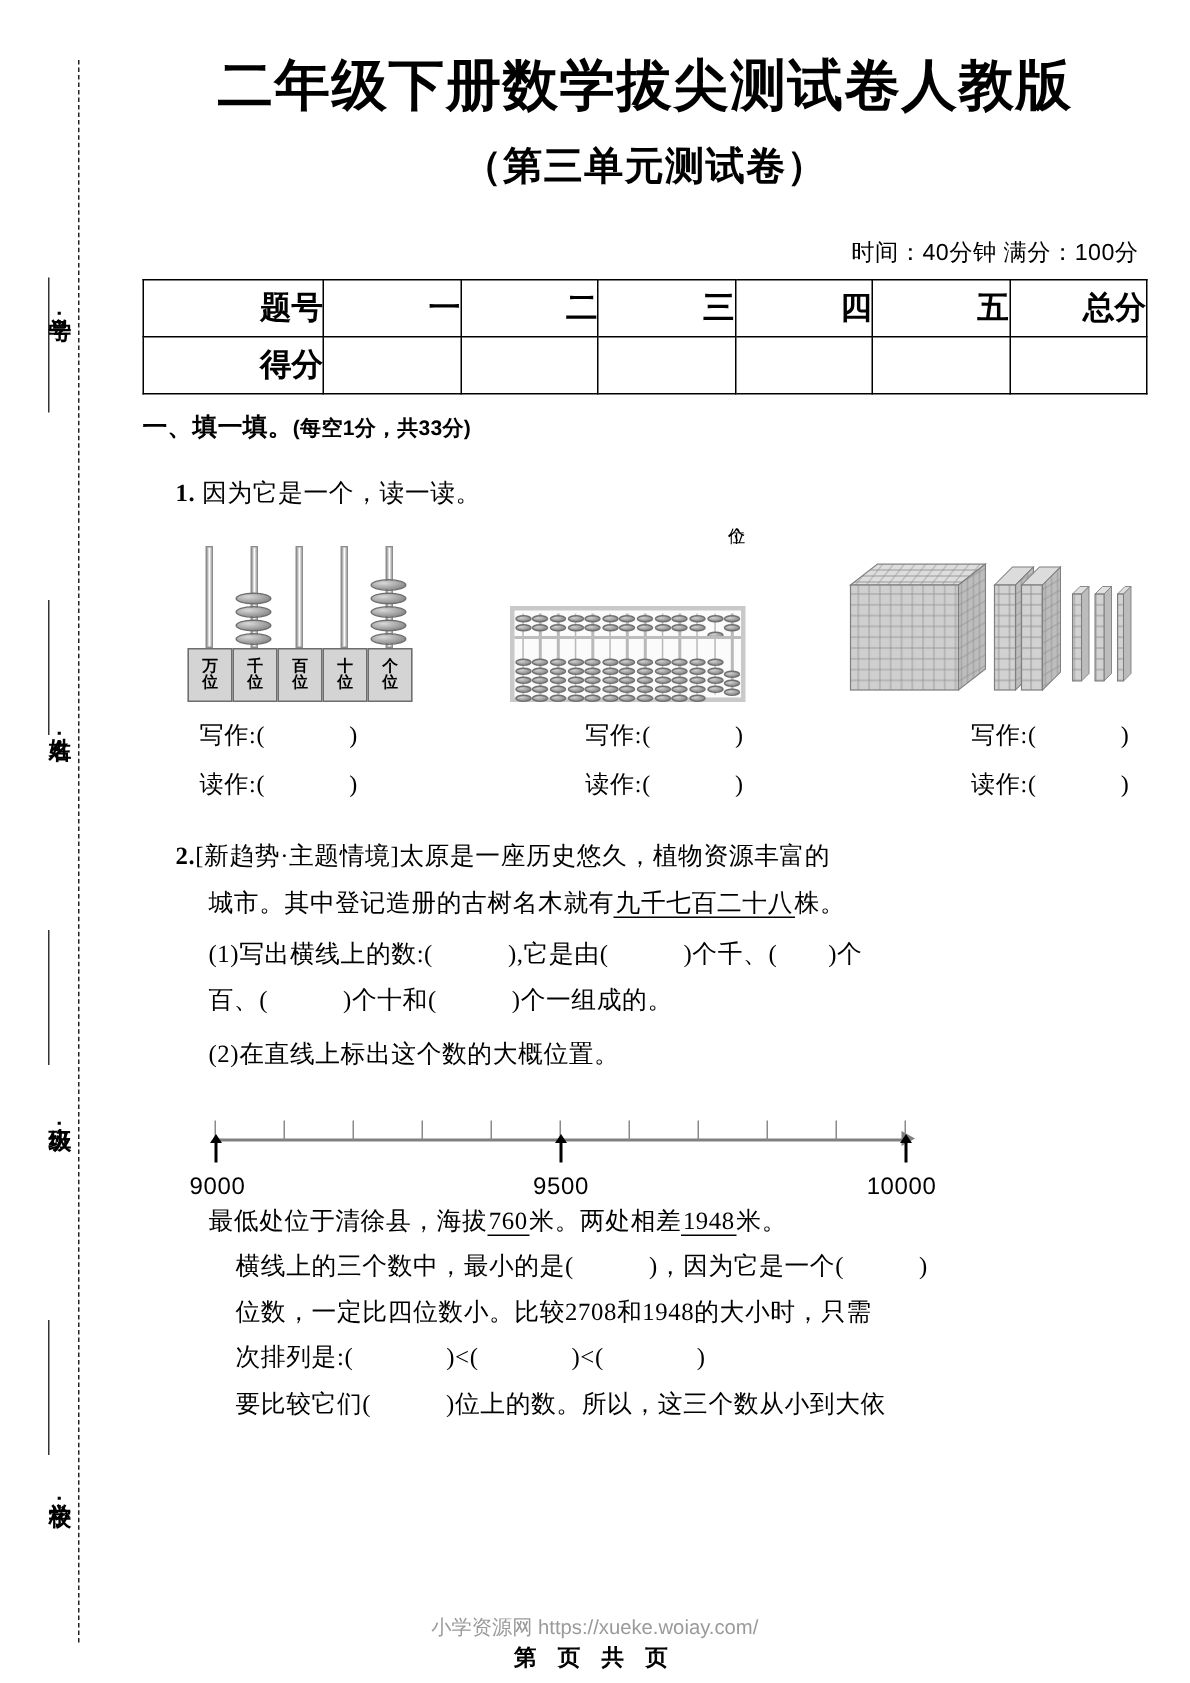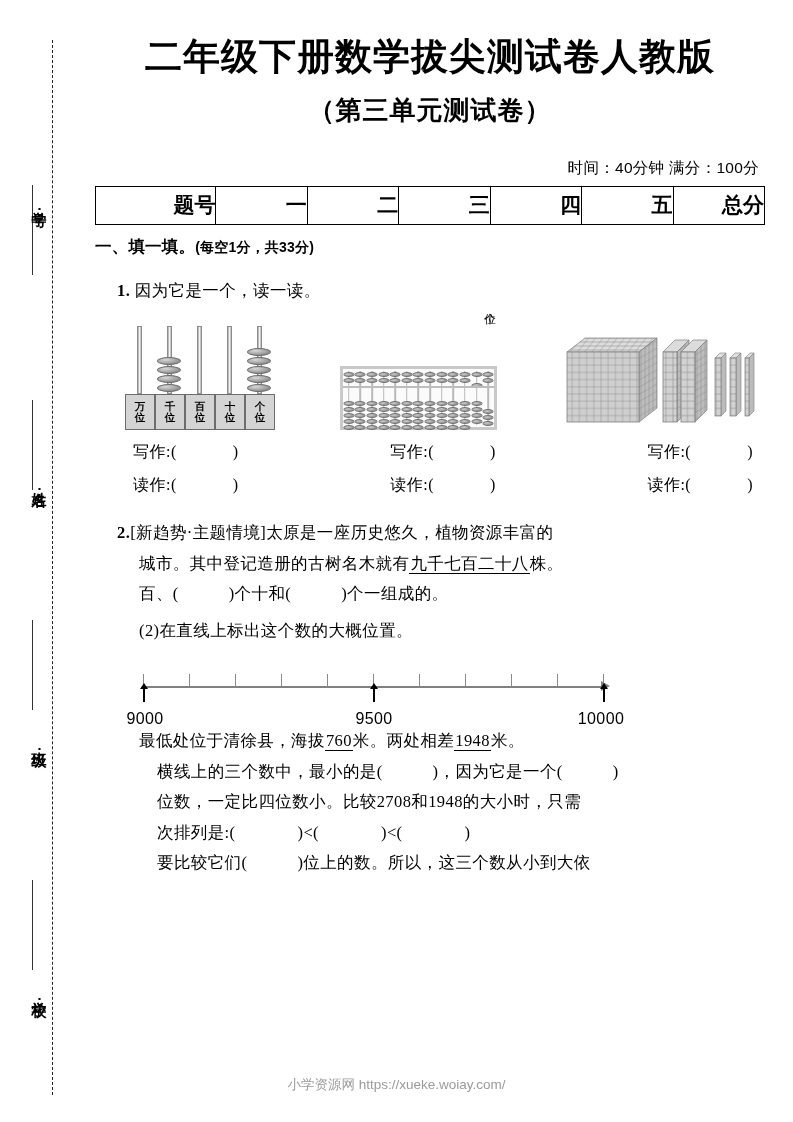--- a/index.html
+++ b/index.html
@@ -265,20 +265,29 @@
     <table class="score-table">
       <tbody>
           <tr>
         <td class="head-cell">题号</td>
         <td>一</td>
         <td>二</td>
         <td>三</td>
         <td>四</td>
         <td>五</td>
         <td>总分</td>
+      </tr>
+      <tr>
+        <td class="head-cell">得分</td>
+        <td></td>
+        <td></td>
+        <td></td>
+        <td></td>
+        <td></td>
+        <td></td>
       </tr>
     </tbody>
       </table>
 
     <div class="section-head">
       <span>一、填一填。</span><span class="pts">(每空1分，共33分)</span>
     </div>
 
     <div class="q q-indent">
       <span class="q-num">1.</span>
@@ -529,20 +538,23 @@
     </div>
 
     <div class="q q-indent" style="margin-top:22px;">
       <div>
         <span class="q-num">2.</span><span>[新趋势·主题情境]</span><span>太原是一座历史悠久，植物资源丰富的</span>
       </div>
       <div style="padding-left:22px;">
         <span>城市。其中登记造册的古树名木就有</span><span class="uline">九千七百二十八</span><span>株。</span>
       </div>
 
+      <div style="padding-left:22px;margin-top:4px;">
+        <span>(1)</span><span>写出横线上的数:(</span><span class="blank-md"></span><span>),它是由(</span><span class="blank-md"></span><span>)个千、(</span><span class="blank-sm"></span><span>)个</span>
+      </div>
       <div style="padding-left:22px;">
         <span>百、(</span><span class="blank-md"></span><span>)个十和(</span><span class="blank-md"></span><span>)个一组成的。</span>
       </div>
 
       <div style="padding-left:22px;margin-top:6px;">
         <span>(2)</span><span>在直线上标出这个数的大概位置。</span>
       </div>
 
       <div class="numline-wrap">
         <div class="nl-axis"></div>
@@ -581,14 +593,15 @@
       <div style="padding-left:40px;">
         <span>次排列是:(</span><span class="blank-lg"></span><span>)&lt;(</span><span class="blank-lg"></span><span>)&lt;(</span><span class="blank-lg"></span><span>)</span>
       </div>
       <div style="padding-left:40px;">
         <span>要比较它们(</span><span class="blank-md"></span><span>)位上的数。所以，这三个数从小到大依</span>
       </div>
     </div>
   </div>
 
   <div class="watermark">小学资源网 https://xueke.woiay.com/</div>
+  <div class="page-footer">第 页 共 页</div>
 
 </div>
 
 </body></html>

